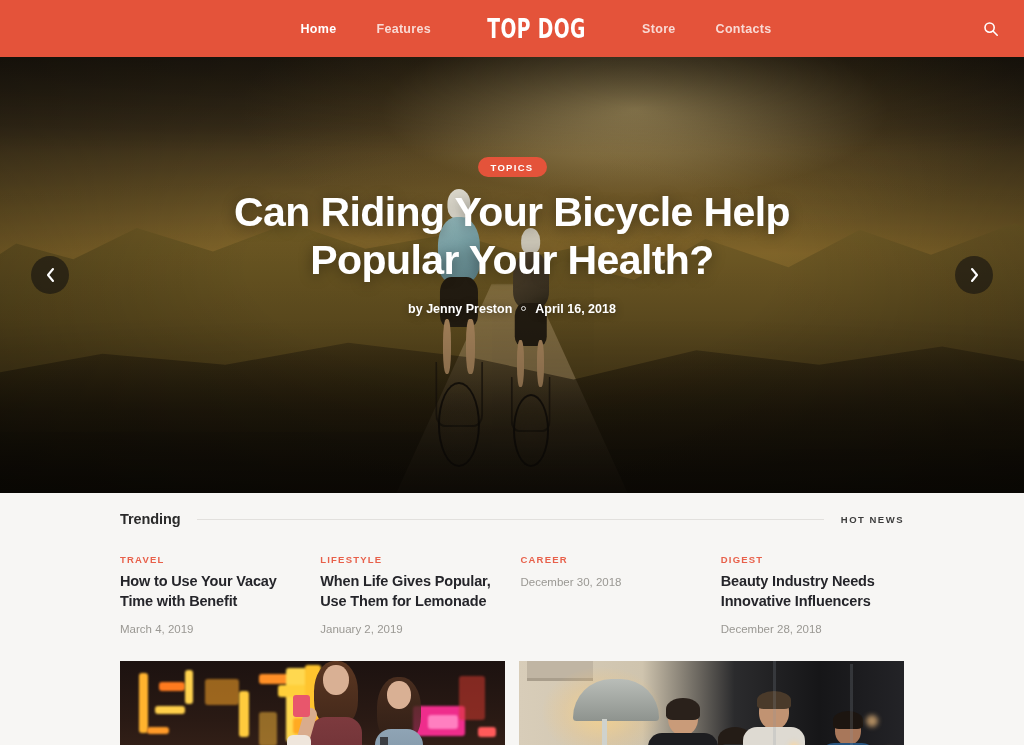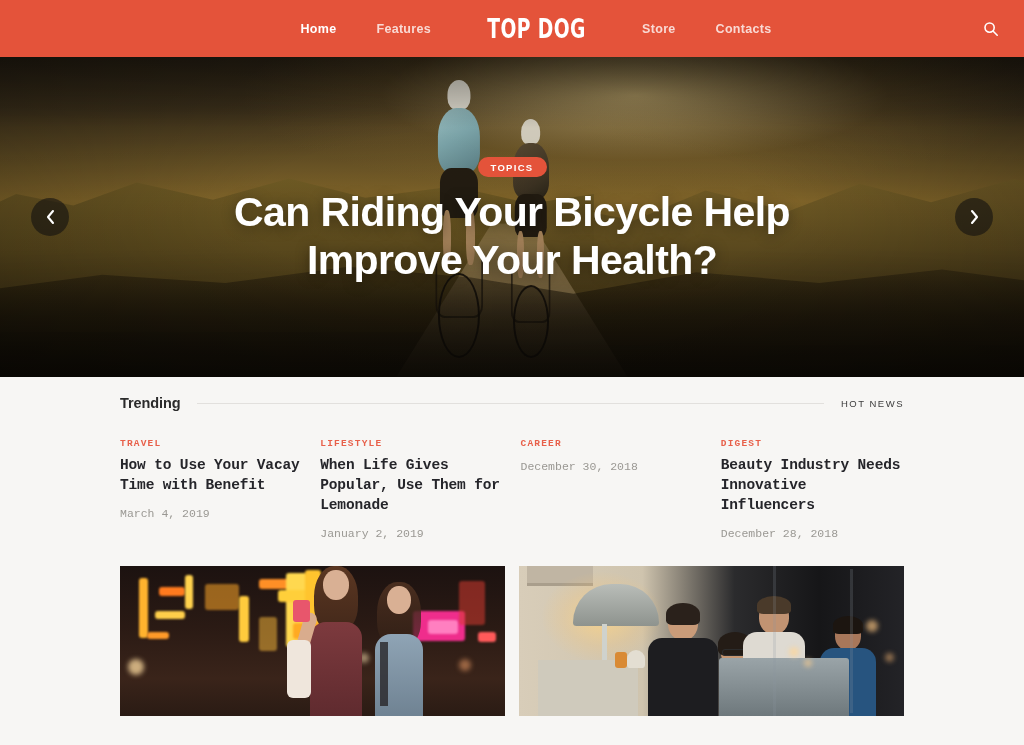--- a/index.html
+++ b/index.html
@@ -57,21 +57,21 @@
     width: 26px; height: 26px;
     display: flex; align-items: center; justify-content: center;
     cursor: pointer;
     background: none; border: none;
   }
   .search-btn svg { display: block; }
 
   
   .hero {
     position: relative;
-    height: 320px;
+    height: 436px;
     overflow: hidden;
     background: #3a2f1c;
   }
   .hero-bg {
     position: absolute; inset: 0;
     background:
       radial-gradient(ellipse 55% 45% at 62% 12%, rgba(255,226,150,0.55) 0%, rgba(180,140,60,0.12) 45%, rgba(0,0,0,0) 70%),
       linear-gradient(to bottom,
         #2e2516 0%,
         #41341d 16%,
@@ -252,32 +252,31 @@
     letter-spacing: -0.1px;
     white-space: nowrap;
   }
   .section-rule {
     flex: 1;
     height: 1px;
     background: #e2e0dd;
   }
   .section-tag {
     font-size: 9.5px;
-    font-weight: normal;
+    font-weight: bold;
     letter-spacing: 1.5px;
     color: #3c3c3c;
     white-space: nowrap;
   }
 
   .trending-grid {
     display: grid;
     grid-template-columns: repeat(4, 1fr);
     gap: 0 17px;
     margin-top: 27px;
-    font-family: Liberation Mono, monospace;
   }
   .t-cat {
     font-size: 9.5px;
     font-weight: bold;
     letter-spacing: 1.2px;
     color: #E8604A;
     cursor: pointer;
     display: block;
   }
   .t-title {
@@ -394,21 +393,26 @@
     </svg>
   </button>
   <button class="hero-arrow next">
     <svg width="11" height="16" viewBox="0 0 11 16">
       <polyline points="3,2 8,8 3,14" fill="none" stroke="#ffffff" stroke-width="2.1" stroke-linecap="round" stroke-linejoin="round"></polyline>
     </svg>
   </button>
 
   <div class="hero-content">
     <span class="topics-badge">TOPICS</span>
-    <h1 class="hero-title">Can Riding Your Bicycle Help Improve Your Health?</h1>
+    <h1 class="hero-title">Can Riding Your Bicycle Help Popular Your Health?</h1>
+    <div class="hero-meta">
+      <span>by Jenny Preston</span>
+      <span class="dot"></span>
+      <span>April 16, 2018</span>
+    </div>
   </div>
 </section>
 
 <main class="content">
 
   <div class="section-head">
     <span class="section-title">Trending</span>
     <span class="section-rule"></span>
     <span class="section-tag">HOT NEWS</span>
   </div>

